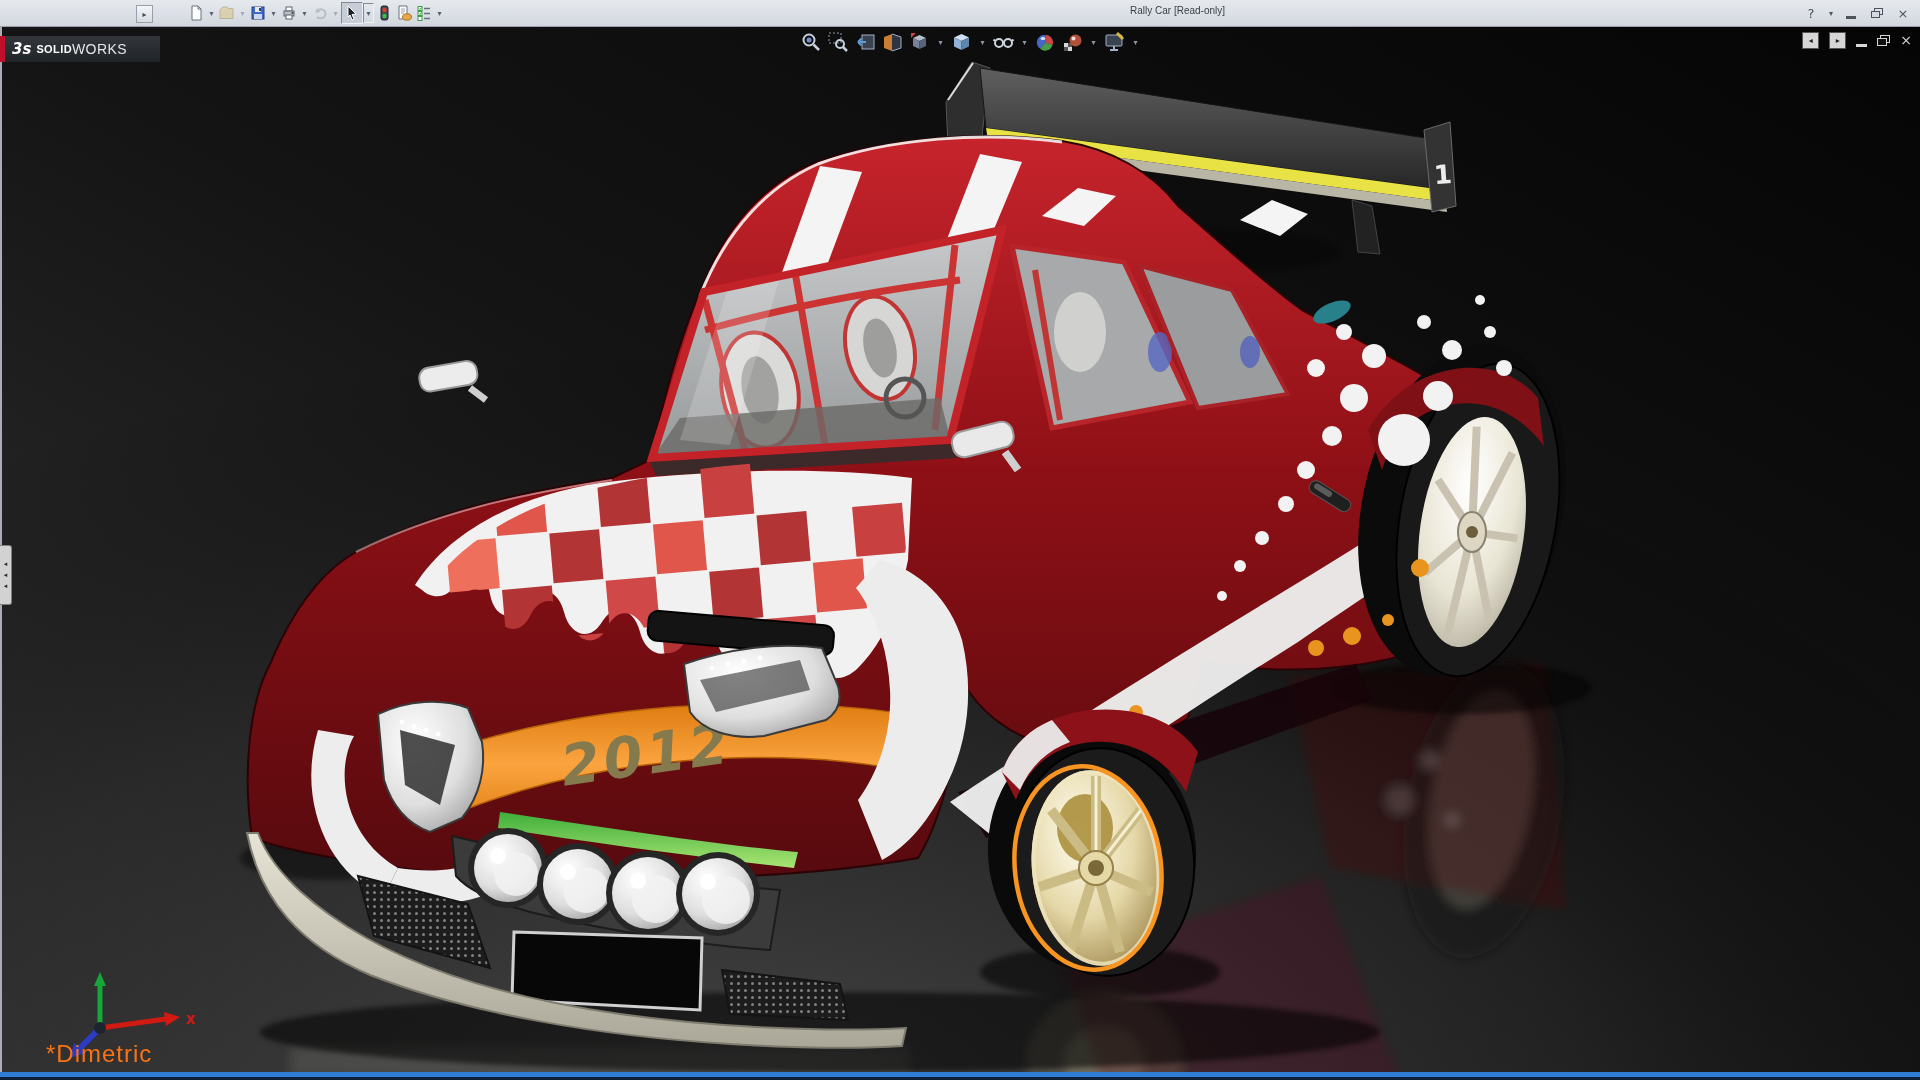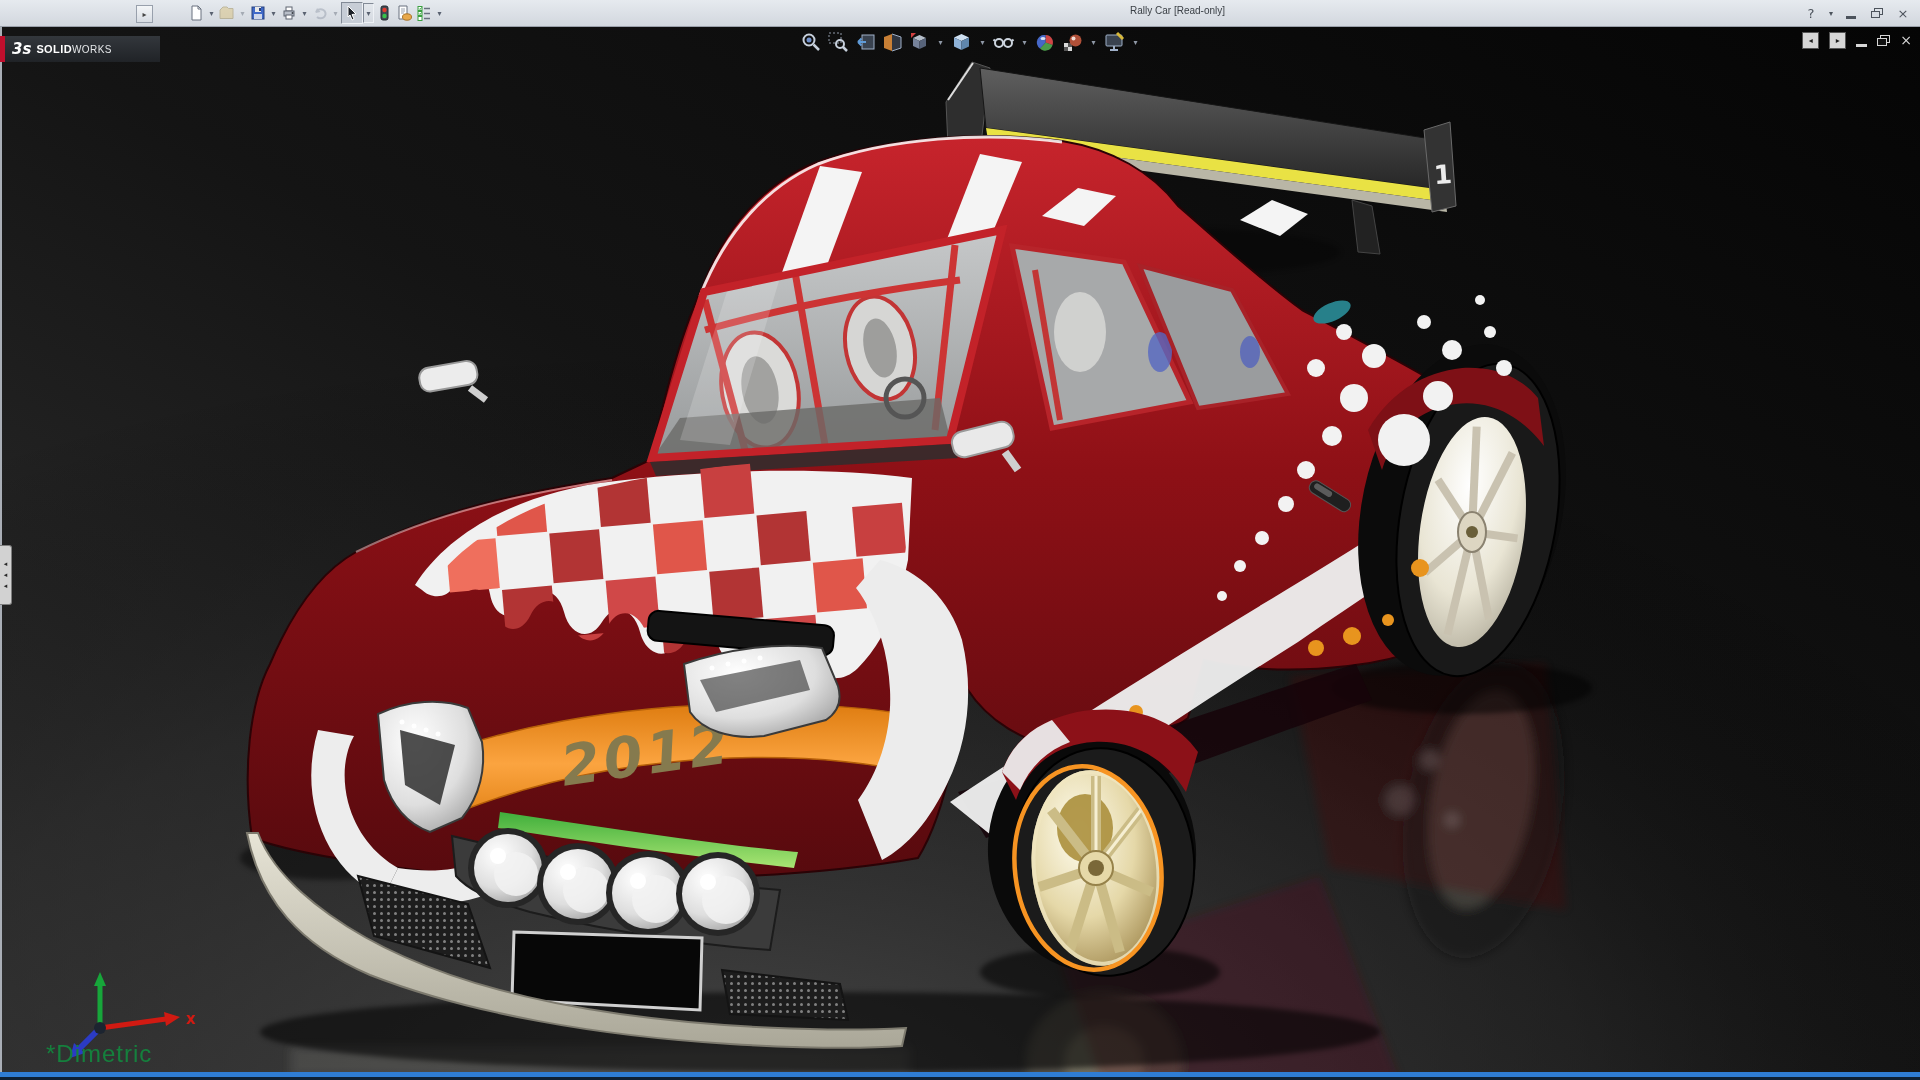--- a/index.html
+++ b/index.html
@@ -7,21 +7,21 @@
          font-family:"Liberation Sans",sans-serif;-webkit-font-smoothing:antialiased;}
 
   
   .titlebar{position:absolute;left:0;top:0;width:1920px;height:26px;z-index:40;
             background:linear-gradient(#e6eaef,#d2d7de);border-bottom:1px solid #9aa0aa;}
   .logo{position:absolute;left:0;top:0;width:160px;height:26px;background:linear-gradient(#33373c,#202327);
         display:flex;align-items:center;padding-left:12px;box-sizing:border-box;margin-top:36px;}
   .logo::before{content:"";position:absolute;left:0;top:0;width:5px;height:26px;background:#c00f2d;}
   .logo .mark{color:#fff;font-style:italic;font-weight:bold;font-size:15px;margin-right:5px;font-family:"DejaVu Sans",sans-serif;}
   .logo .solid{color:#fff;font-weight:bold;font-size:11px;letter-spacing:.4px;}
-  .logo .works{color:#e4e6e8;font-weight:400;font-size:10px;letter-spacing:.4px;}
+  .logo .works{color:#e4e6e8;font-weight:400;font-size:14px;letter-spacing:.4px;}
   .expand-btn{position:absolute;left:136px;top:5px;width:15px;height:16px;background:linear-gradient(#f4f6f8,#d7dce3);
               border:1px solid #98a0ac;display:grid;place-items:center;font-size:8px;color:#444;
               font-family:"DejaVu Sans",sans-serif;}
   .tools{position:absolute;left:186px;top:3px;display:flex;align-items:center;height:20px;}
   .tool{width:20px;height:20px;display:grid;place-items:center;}
   .dd{width:11px;text-align:center;font-size:8px;color:#596170;font-family:"DejaVu Sans",sans-serif;}
   .disabled{opacity:.42;}
   .pressed{background:#c7cdd6;border:1px solid;border-color:#828a96 #eef1f5 #eef1f5 #828a96;}
   .pressed-dd{border:1px solid;border-color:#828a96 #eef1f5 #eef1f5 #828a96;height:20px;box-sizing:border-box;
               display:grid;place-items:center;}
@@ -45,21 +45,21 @@
   .hud .ic{width:23px;height:23px;display:block;}
   .hud .dd{color:#8f98a6;}
   .vp-controls{position:absolute;right:8px;top:31px;display:flex;align-items:center;gap:10px;z-index:32;}
   .pane-btn{width:15px;height:15px;background:#d6d6d6;border:1px solid #555;display:grid;place-items:center;
             font-size:8px;color:#1d1d1d;font-family:"DejaVu Sans",sans-serif;}
   .vp-glyph{color:#d6d6d6;font-size:14px;font-family:"DejaVu Sans",sans-serif;display:grid;place-items:center;height:18px;}
   .vp-min{width:11px;height:3px;background:#d6d6d6;margin-top:10px;}
   .vp-restore{position:relative;width:13px;height:11px;}
   .vp-restore::before{content:"";position:absolute;right:0;top:0;width:8px;height:6px;border:1.5px solid #d6d6d6;}
   .vp-restore::after{content:"";position:absolute;left:0;bottom:0;width:8px;height:6px;border:1.5px solid #d6d6d6;background:#111;}
-  .view-label{position:absolute;left:46px;top:1040px;font-size:24px;color:#15803d;letter-spacing:1px;z-index:25;}
+  .view-label{position:absolute;left:46px;top:1040px;font-size:24px;color:#f97316;letter-spacing:1px;z-index:25;}
   .triad{position:absolute;left:40px;top:940px;z-index:25;}
   .bottom-bar{position:absolute;left:0;bottom:0;width:1920px;height:8px;z-index:35;
               background:linear-gradient(#2f7dd4 0 60%,#0e2033 60% 100%);}
   svg text{font-family:"DejaVu Sans",sans-serif;}
 </style>
 </head>
 <body>
 
 <div class="stage">
 

